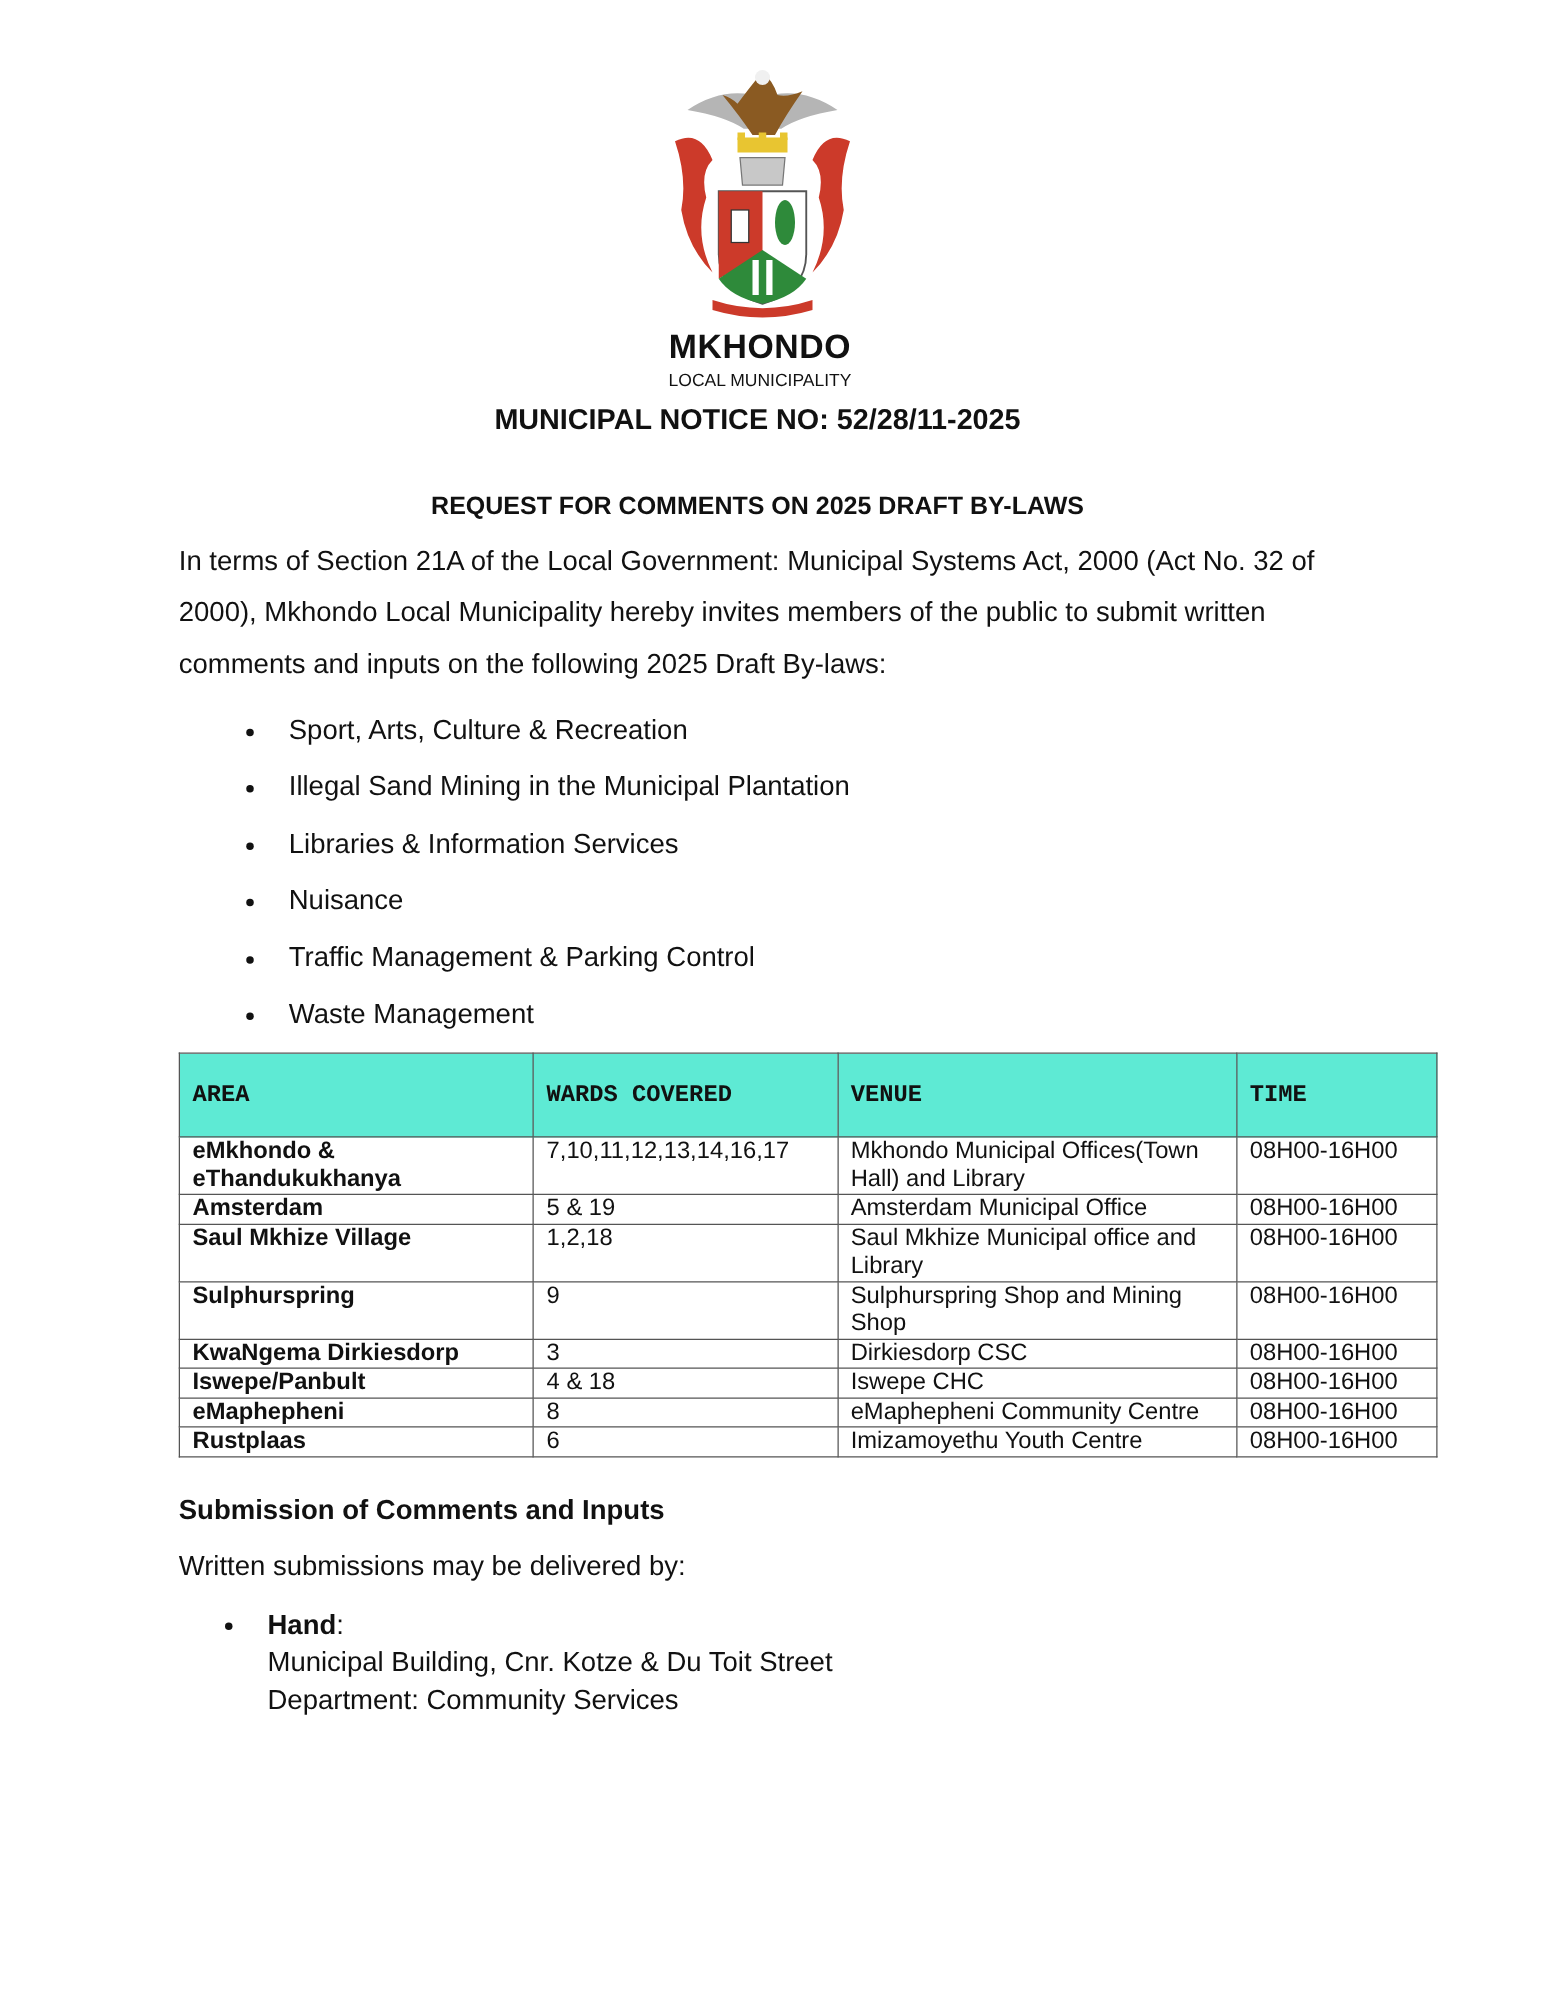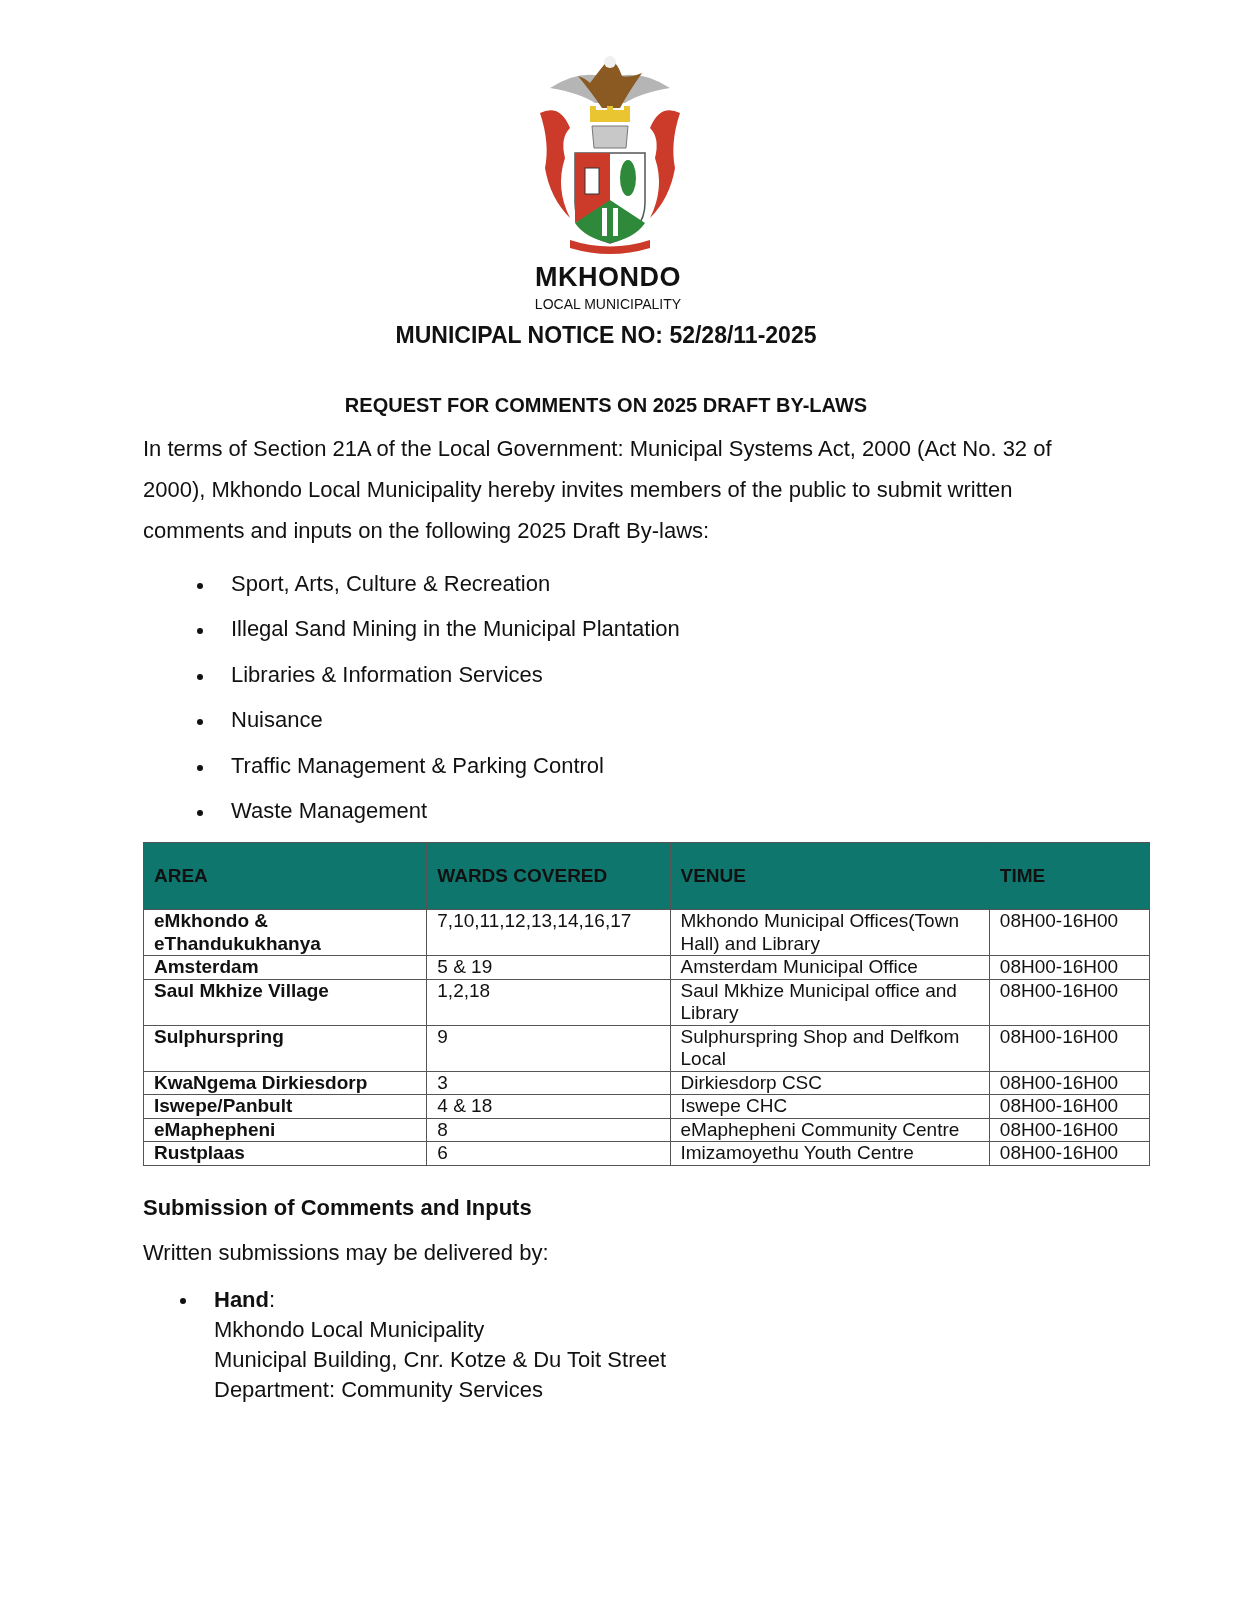--- a/index.html
+++ b/index.html
@@ -38,21 +38,21 @@
     background: #111; border-radius: 50%;
   }
   table.venues {
     position: absolute; left: 143px; top: 842px; width: 1007px;
     border-collapse: collapse; font-size: 19px; line-height: 22.5px;
   }
   table.venues th, table.venues td {
     border: 1.5px solid #555; vertical-align: top; text-align: left; padding: 0 10px;
   }
   table.venues th {
-    background: #0f766e; height: 66px; vertical-align: middle; font-weight: bold;
+    background: #5eead4; height: 66px; vertical-align: middle; font-weight: bold; font-family: Liberation Mono, monospace;
   }
   table.venues td.area { font-weight: bold; }
   .col1 { width: 262px; } .col2 { width: 222px; } .col3 { width: 298px; } .col4 { width: 139px; }
   .sub-heading {
     position: absolute; left: 143px; top: 1195px; font-weight: bold; font-size: 22px;
   }
   .deliver-text { position: absolute; left: 143px; top: 1240px; font-size: 22px; }
   .hand {
     position: absolute; left: 143px; top: 1285px; font-size: 22px; line-height: 30px;
     padding-left: 71px;
@@ -134,21 +134,21 @@
     </tr>
     <tr>
       <td class="area">Saul Mkhize Village</td>
       <td>1,2,18</td>
       <td>Saul Mkhize Municipal office and Library</td>
       <td>08H00-16H00</td>
     </tr>
     <tr>
       <td class="area">Sulphurspring</td>
       <td>9</td>
-      <td>Sulphurspring Shop and Delfkom Local</td>
+      <td>Sulphurspring Shop and Mining Shop</td>
       <td>08H00-16H00</td>
     </tr>
     <tr>
       <td class="area">KwaNgema Dirkiesdorp</td>
       <td>3</td>
       <td>Dirkiesdorp CSC</td>
       <td>08H00-16H00</td>
     </tr>
     <tr>
       <td class="area">Iswepe/Panbult</td>
@@ -169,16 +169,15 @@
       <td>08H00-16H00</td>
     </tr>
   </tbody>
 </table>
 
 <div class="sub-heading">Submission of Comments and Inputs</div>
 <div class="deliver-text">Written submissions may be delivered by:</div>
 
 <div class="hand">
   <div><span class="b">Hand</span><span>:</span></div>
-  <div>Mkhondo Local Municipality</div>
   <div>Municipal Building, Cnr. Kotze &amp; Du Toit Street</div>
   <div>Department: Community Services</div>
 </div>
 
 </body></html>

